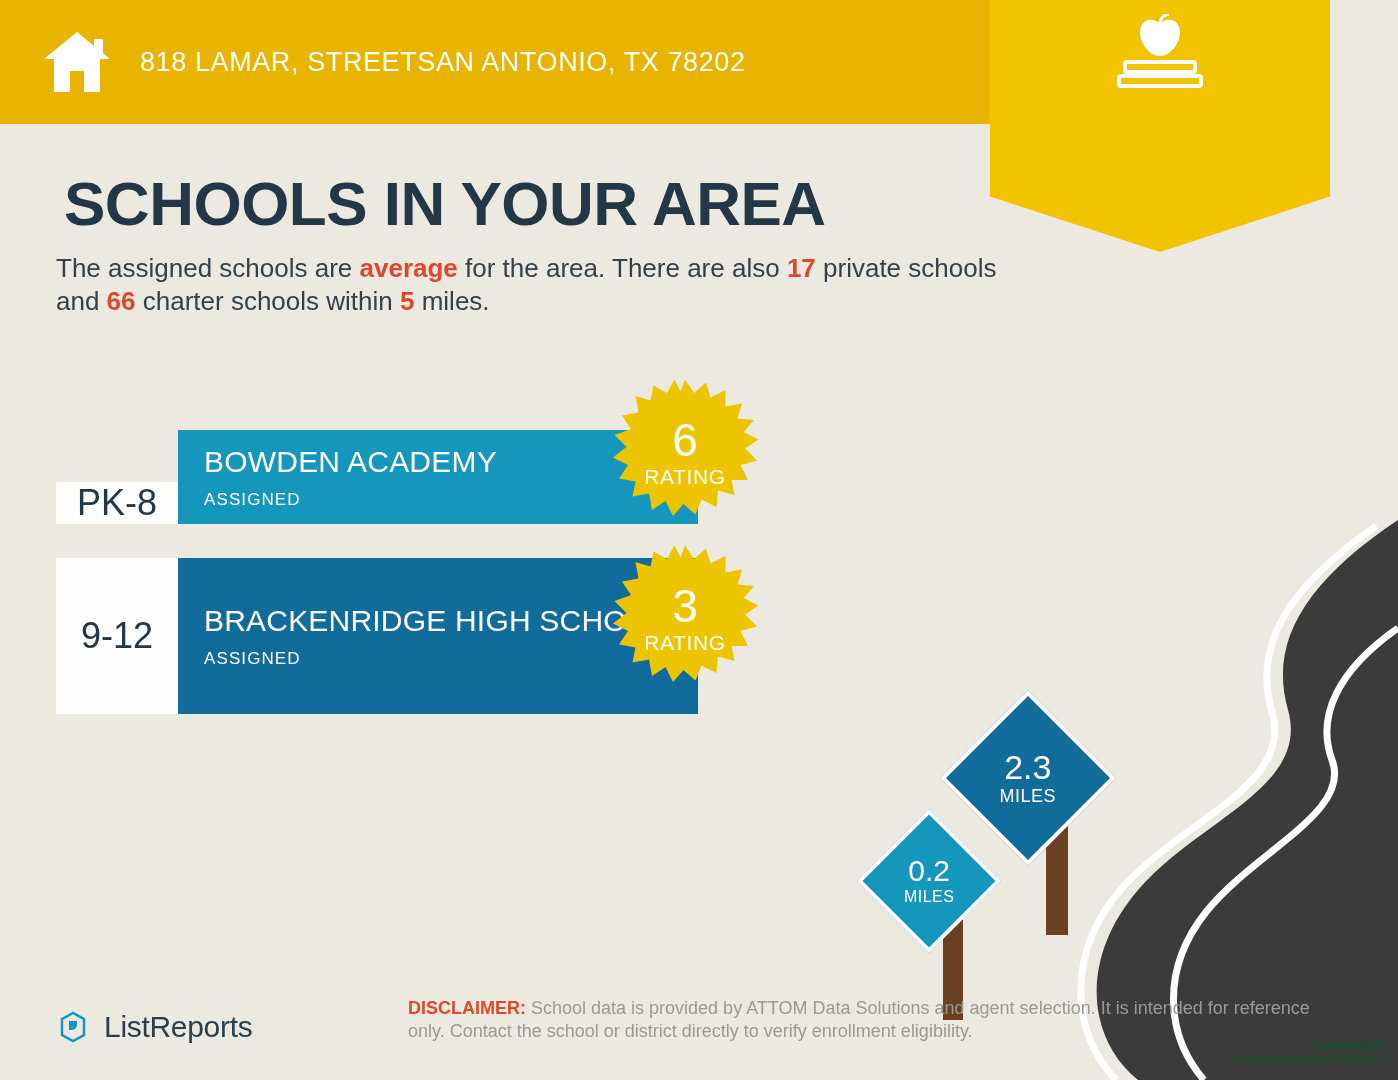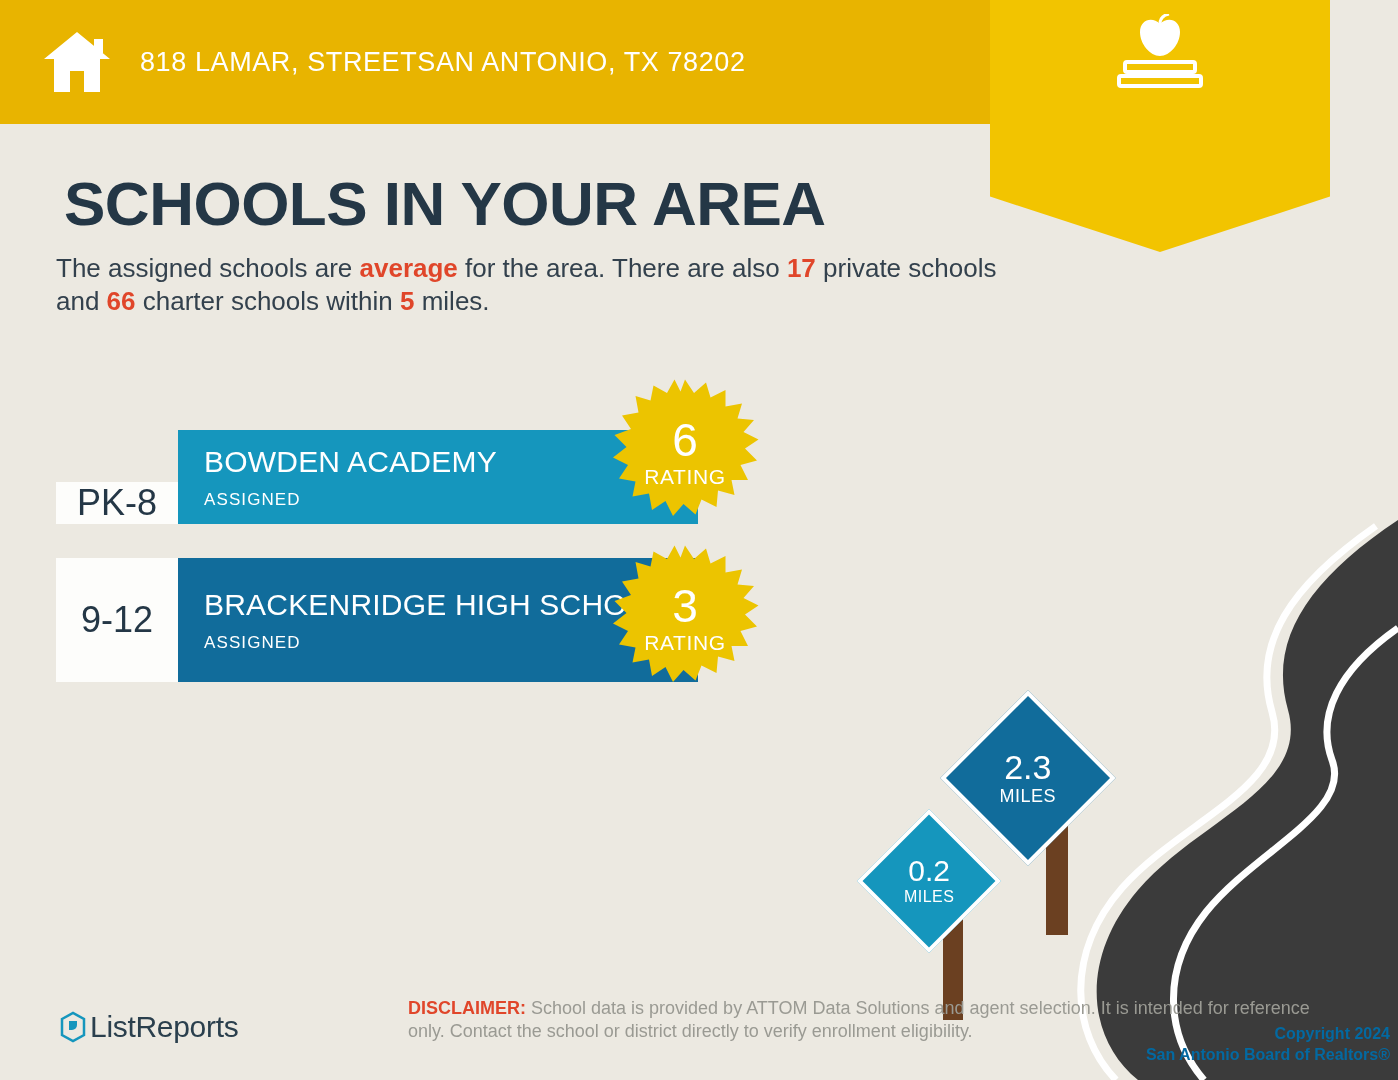--- a/index.html
+++ b/index.html
@@ -112,36 +112,36 @@
     transform: rotate(-45deg);
     text-align: center; color: #ffffff;
   }
   .sign .miles-num { font-size: 34px; line-height: 1; }
   .sign .miles-lbl { font-size: 18px; letter-spacing: 0.5px; margin-top: 2px; }
   .post { position: absolute; background: #6b4021; }
 
   
   .logo-wrap {
     position: absolute; left: 56px; bottom: 36px;
-    display: flex; align-items: center; gap: 0;
+    display: flex; align-items: center; gap: 14px;
   }
   .logo-text { font-size: 30px; color: #2a3f4d; letter-spacing: -0.3px; }
   .disclaimer {
     position: absolute; left: 408px; bottom: 36px;
     width: 918px;
     font-size: 18px;
     line-height: 1.32;
     color: #9a9a93;
     margin-top: 9px;
   }
   .disclaimer b { color: #e0462a; font-weight: 700; }
   .copyright {
-    position: absolute; right: 8px; bottom: 14px;
+    position: absolute; right: 14px; bottom: 14px;
     text-align: right;
-    font-size: 16px; font-weight: 700; color: #0369a1;
+    font-size: 10px; font-weight: 700; color: #14532d;
     line-height: 1.35;
   }
 </style>
 </head>
 <body>
 
 <div id="page">
 
   <div class="header-bar">
     <svg class="home-icon" viewBox="0 0 70 66">
@@ -176,21 +176,21 @@
   <div class="starburst" style="top:378px; left:610px;">
     <svg class="starburst-bg" viewBox="0 0 100 100">
       <polygon fill="#ecc400" points="50,1 56,10 64,3 67,13 77,8 77,19 88,17 85,27 96,28 89,36 99,41 90,47 98,55 87,58 92,68 81,68 83,78 72,75 71,86 61,81 57,91 49,84 42,92 37,82 28,88 26,77 15,79 17,69 6,67 12,58 2,53 11,46 3,38 14,34 8,25 19,23 17,12 27,15 29,5 38,10 43,1 47,9"></polygon>
     </svg>
     <div class="starburst-txt">
       <div class="num">6</div>
       <div class="lbl">RATING</div>
     </div>
   </div>
 
-  <div class="school-row" style="top:558px; height:124px;">
+  <div class="school-row" style="top:558px; height:156px;">
     <div class="grade-box">9-12</div>
     <div class="name-box" style="background:#116c9b;">
       <div class="school-name">BRACKENRIDGE HIGH SCHOOL</div>
       <div class="school-tag">ASSIGNED</div>
     </div>
   </div>
   <div class="starburst" style="top:544px; left:610px;">
     <svg class="starburst-bg" viewBox="0 0 100 100">
       <polygon fill="#ecc400" points="50,1 56,10 64,3 67,13 77,8 77,19 88,17 85,27 96,28 89,36 99,41 90,47 98,55 87,58 92,68 81,68 83,78 72,75 71,86 61,81 57,91 49,84 42,92 37,82 28,88 26,77 15,79 17,69 6,67 12,58 2,53 11,46 3,38 14,34 8,25 19,23 17,12 27,15 29,5 38,10 43,1 47,9"></polygon>
     </svg>

